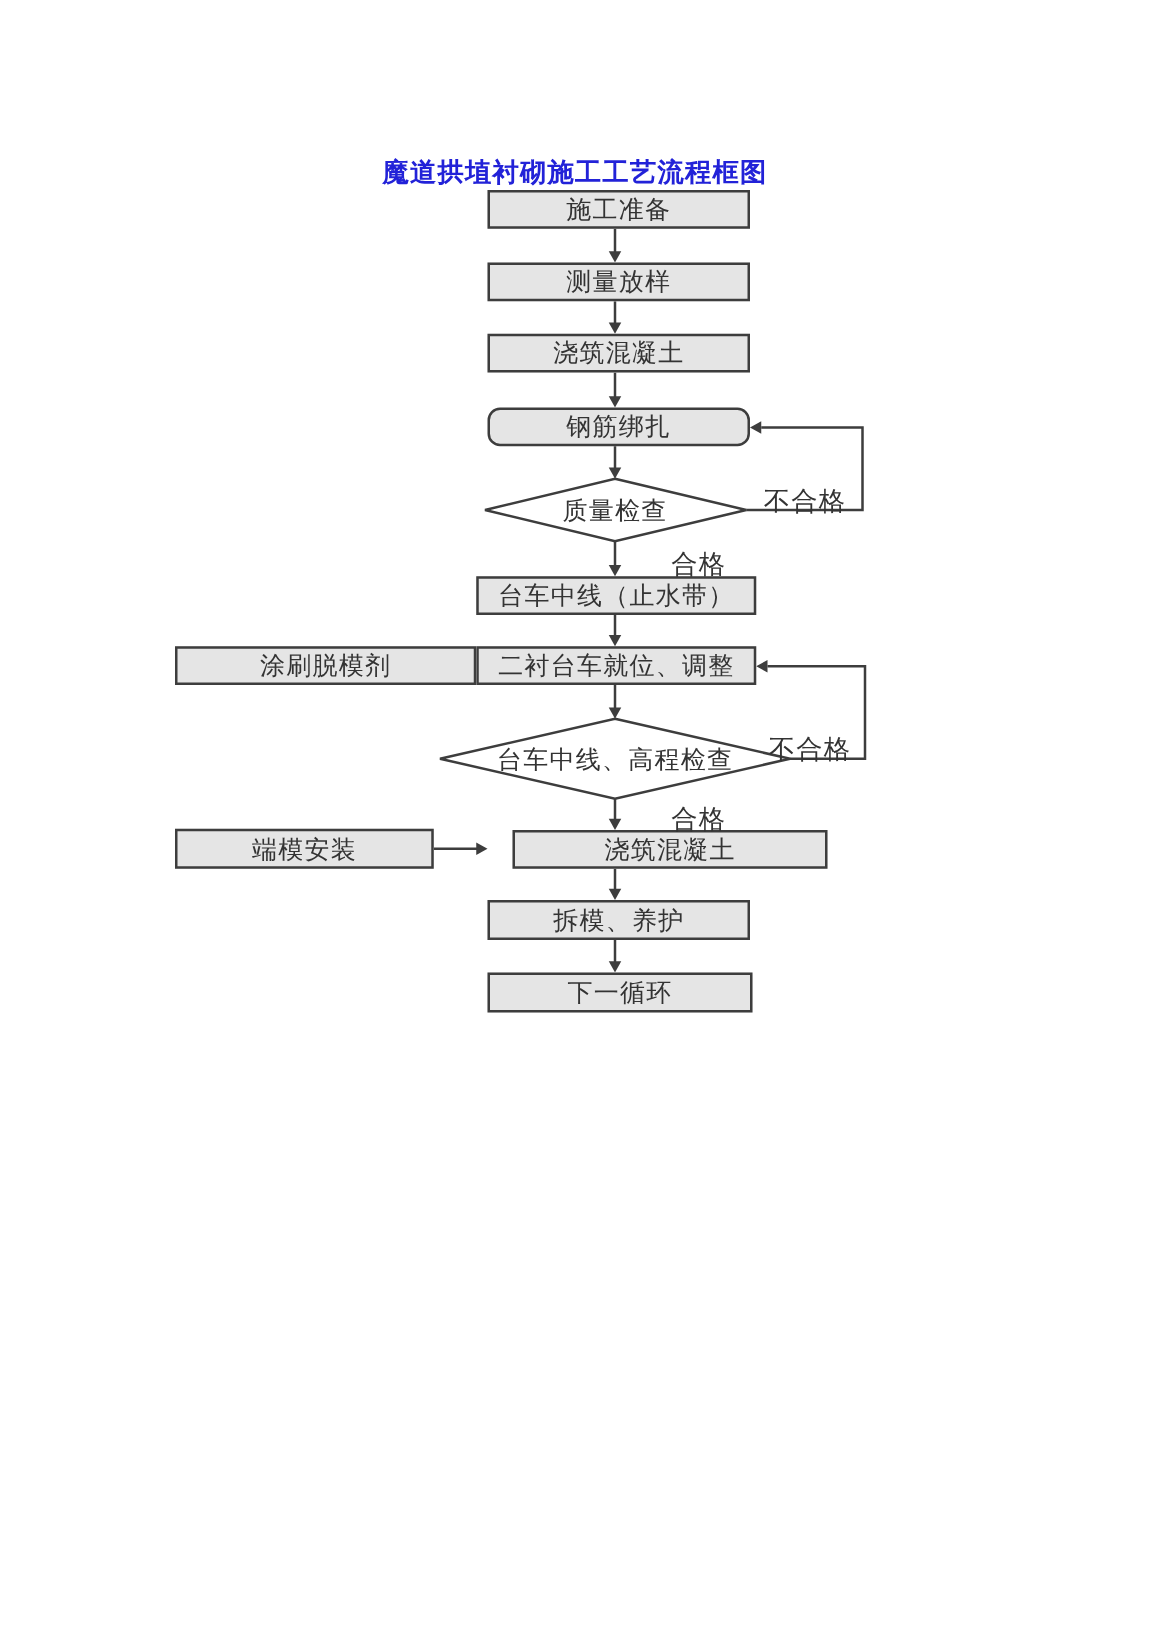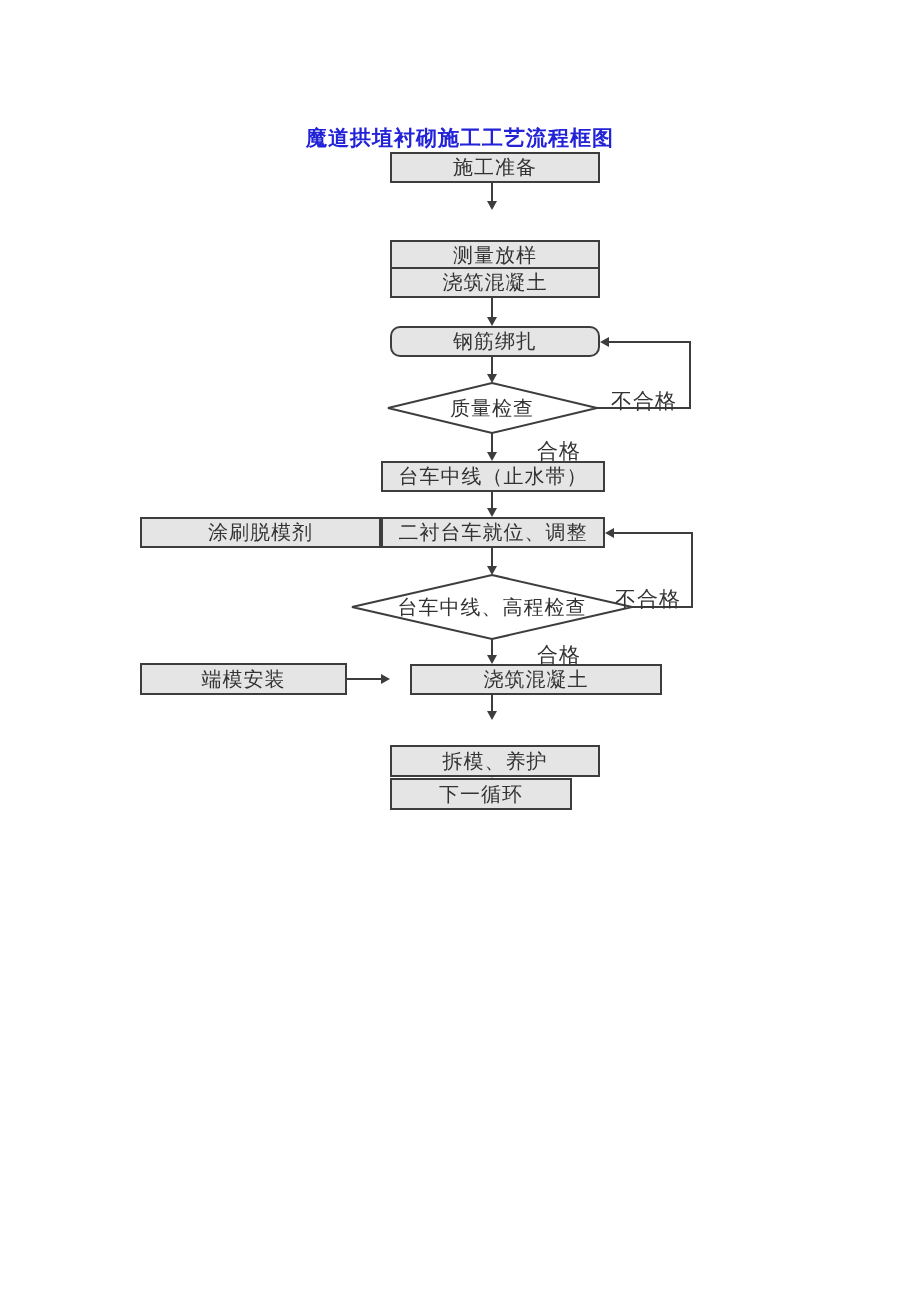--- a/index.html
+++ b/index.html
@@ -131,39 +131,39 @@
       <polyline points="632,607 692,607 692,533 614,533"></polyline>
       <polygon class="head" points="614,528 614,538 605,533"></polygon>
     </g>
 
     <polygon class="diamond" points="492,383 597,408 492,433 388,408"></polygon>
     <polygon class="diamond" points="492,575 632,607 492,639 352,607"></polygon>
   </svg>
 
   <div class="node" style="left:390px;top:152px;width:210px;height:31px;">施工准备</div>
 
-  <div class="node" style="left:390px;top:210px;width:210px;height:31px;margin-top:30px;">测量放样</div>
+  <div class="node" style="left:390px;top:210px;width:210px;height:31px;">测量放样</div>
 
   <div class="node" style="left:390px;top:267px;width:210px;height:31px;">浇筑混凝土</div>
 
   <div class="node" style="left:390px;top:326px;width:210px;height:31px;border-radius:10px;">钢筋绑扎</div>
 
   <div class="diamond-label" style="left:392px;top:396px;width:200px;height:24px;">质量检查</div>
 
   <div class="node" style="left:381px;top:461px;width:224px;height:31px;">台车中线（止水带）</div>
 
   <div class="node" style="left:381px;top:517px;width:224px;height:31px;">二衬台车就位、调整</div>
 
   <div class="diamond-label" style="left:352px;top:595px;width:280px;height:24px;">台车中线、高程检查</div>
 
   <div class="node" style="left:410px;top:664px;width:252px;height:31px;">浇筑混凝土</div>
 
-  <div class="node" style="left:390px;top:720px;width:210px;height:32px;margin-top:25px;">拆模、养护</div>
+  <div class="node" style="left:390px;top:720px;width:210px;height:32px;">拆模、养护</div>
 
-  <div class="node" style="left:390px;top:778px;width:182px;height:32px;">下一循环</div>
+  <div class="node" style="left:390px;top:778px;width:212px;height:32px;">下一循环</div>
 
   <div class="node" style="left:140px;top:517px;width:241px;height:31px;">涂刷脱模剂</div>
 
   <div class="node" style="left:140px;top:663px;width:207px;height:32px;">端模安装</div>
 
   <div class="edge-label" style="left:611px;top:387px;">不合格</div>
 
   <div class="edge-label" style="left:537px;top:437px;">合格</div>
 
   <div class="edge-label" style="left:615px;top:585px;">不合格</div>

